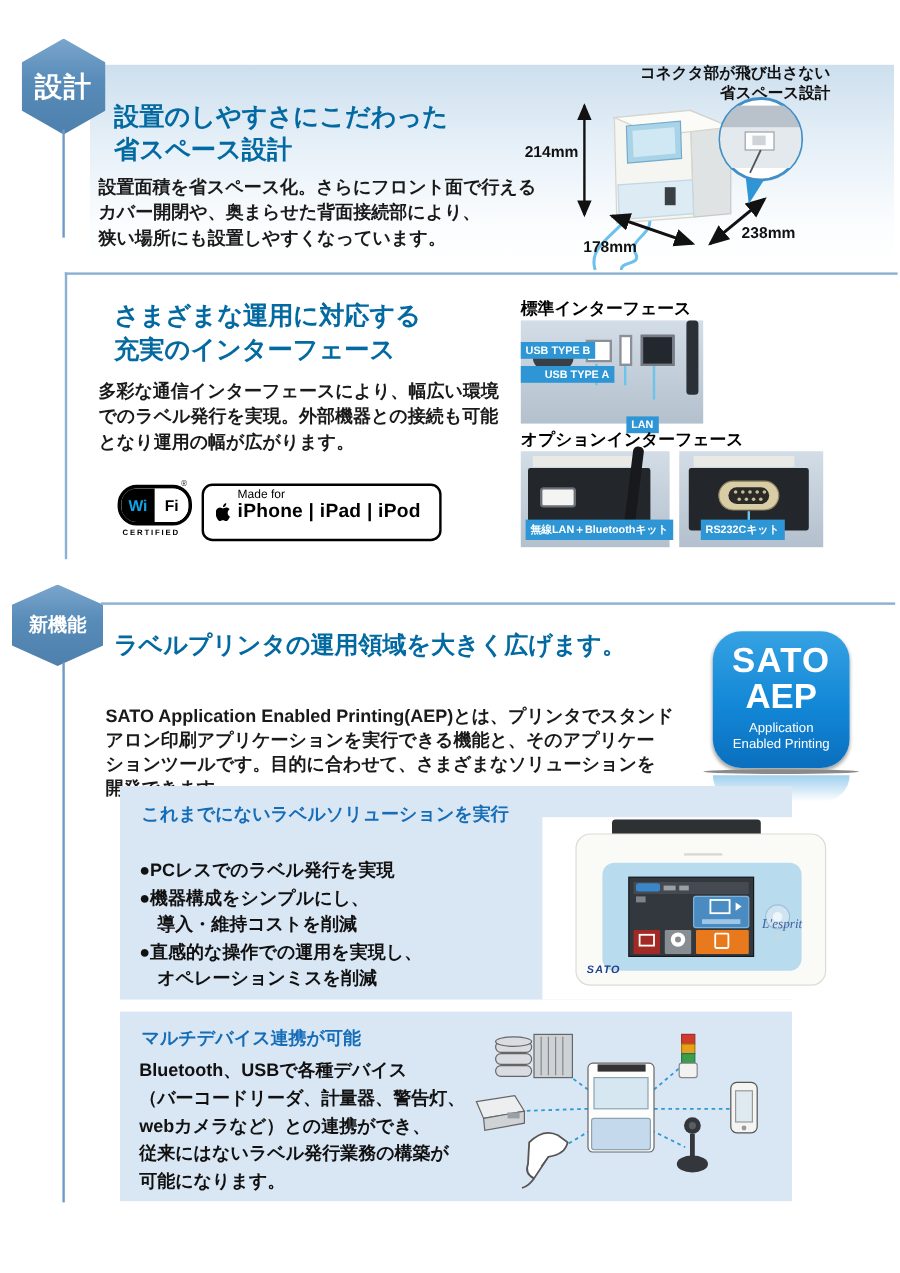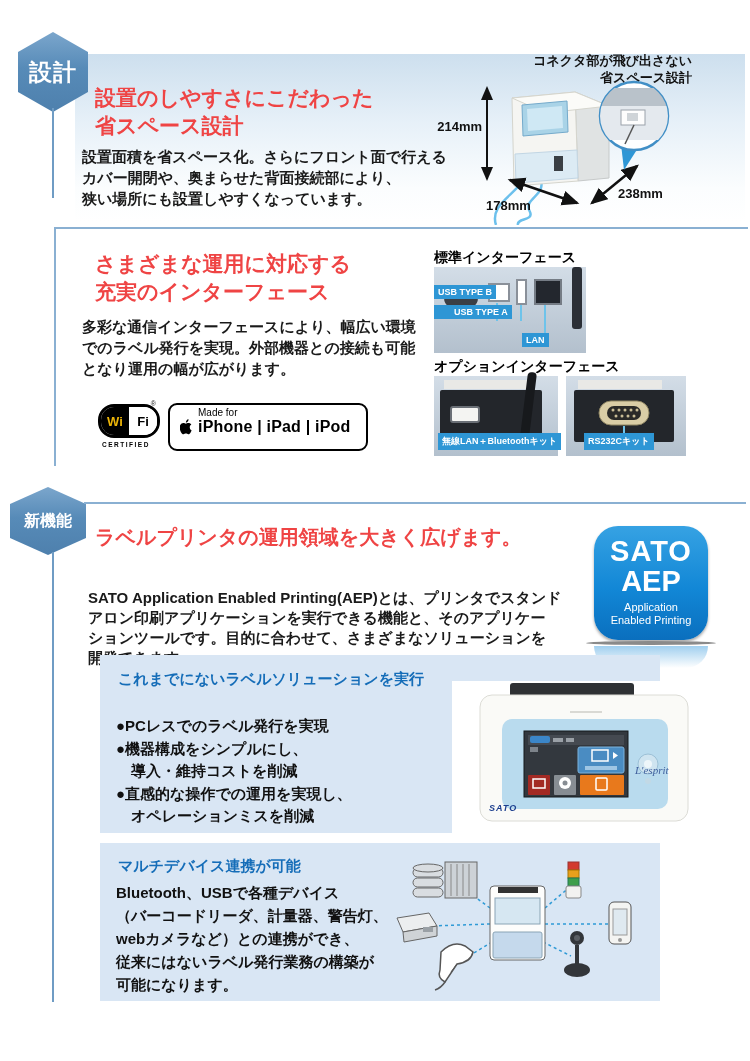--- a/index.html
+++ b/index.html
@@ -9,36 +9,36 @@
   
   .hex{clip-path:polygon(50% 0%,100% 25%,100% 75%,50% 100%,0% 75%,0% 25%);
        background:linear-gradient(180deg,#7ba6cc 0%,#578bb8 45%,#4e80ad 100%);
        color:#fff;font-weight:bold;display:flex;align-items:center;justify-content:center;}
   .tail{width:2px;background:#6f9cc4;}
   
   .s1-box{left:75px;top:54px;width:670px;height:168px;
           background:linear-gradient(180deg,#cddfee 0%,#e6f0f8 40%,#fbfdfe 80%,#ffffff 100%);}
   .hex1{left:18px;top:32px;width:70px;height:80px;font-size:23px;letter-spacing:1px;}
   .tail1{left:52px;top:108px;height:90px;}
-  .h-blue{color:#ef4444;font-weight:bold;}
+  .h-blue{color:#0369a1;font-weight:bold;}
   .s1-heading{left:95px;top:84px;font-size:21px;line-height:28px;}
   .jp-body{font-size:15px;font-weight:bold;line-height:21px;color:#1a1a1a;}
   .s1-body{left:82px;top:146px;}
   .dim{font-size:13px;color:#111;font-weight:bold;}
   .dim-h{left:432px;top:119px;width:50px;text-align:right;}
   .dim-w{left:486px;top:198px;}
   .dim-d{left:618px;top:186px;}
   .s1-callout{left:528px;top:52px;width:164px;text-align:right;font-size:13px;font-weight:bold;line-height:17px;color:#111;}
   
   .s2-frame{left:54px;top:227px;width:692px;height:237px;border-top:2px solid #8ab0d2;border-left:2px solid #8ab0d2;}
   .s2-heading{left:95px;top:250px;font-size:21px;line-height:28px;}
   .s2-body{left:82px;top:316px;}
   .wifi{left:94px;top:404px;width:64px;text-align:center;}
   .wifi-oval{width:56px;height:28px;border:3px solid #000;border-radius:16px;overflow:hidden;display:flex;background:#fff;margin:0 auto;}
-  .wifi-wi{flex:1;background:#000;color:#eab308;font-weight:bold;font-size:13px;display:flex;align-items:center;justify-content:center;}
+  .wifi-wi{flex:1;background:#000;color:#0ea5e9;font-weight:bold;font-size:13px;display:flex;align-items:center;justify-content:center;}
   .wifi-fi{flex:1;background:#fff;color:#000;font-weight:bold;font-size:13px;display:flex;align-items:center;justify-content:center;}
   .wifi-reg{position:absolute;right:-2px;top:-4px;font-size:7px;color:#222;}
   .wifi-cert{font-size:6.5px;font-weight:bold;letter-spacing:1.5px;margin-top:3px;color:#000;}
   .madefor{left:168px;top:403px;width:176px;height:40px;border:2px solid #000;border-radius:9px;padding:2px 10px;background:#fff;}
   .madefor-small{font-size:10px;color:#000;margin-left:18px;}
   .madefor-row{display:flex;align-items:center;gap:4px;}
   .madefor-devices{font-size:16px;font-weight:bold;color:#000;letter-spacing:0.2px;}
   .col-title{font-size:14px;font-weight:bold;color:#000;}
   .std-title{left:434px;top:249px;}
   .photo{background:linear-gradient(180deg,#d3dde7 0%,#b3c0cd 100%);}
@@ -180,21 +180,21 @@
     <div class="abs" style="left:10px;top:18px;width:34px;height:26px;border-radius:50%;background:#3a3f46;"></div>
     <div class="abs" style="left:54px;top:16px;width:18px;height:15px;background:#fff;border:2px solid #8a9099;"></div>
     <div class="abs" style="left:82px;top:12px;width:7px;height:22px;background:#fff;border:2px solid #8a9099;"></div>
     <div class="abs" style="left:100px;top:12px;width:24px;height:22px;background:#23272e;border:2px solid #757c85;"></div>
     <div class="abs" style="right:4px;top:0;width:10px;height:62px;background:#2b2f36;border-radius:3px;"></div>
     <div class="leader" style="left:62px;top:36px;width:2px;height:18px;"></div>
     <div class="leader" style="left:86px;top:38px;width:2px;height:16px;"></div>
     <div class="leader" style="left:110px;top:38px;width:2px;height:28px;"></div>
     <div class="port-badge" style="left:0;top:18px;">USB TYPE B</div>
     <div class="port-badge" style="left:0;top:38px;padding-left:20px;">USB TYPE A</div>
-    <div class="port-badge" style="left:88px;top:66px;">LAN</div>
+    <div class="port-badge" style="left:88px;top:80px;">LAN</div>
   </div>
 
   <div class="abs col-title opt-title">オプションインターフェース</div>
   <div class="abs photo opt-photo1">
     <div class="module" style="left:6px;top:14px;width:102px;height:52px;"></div>
     <div class="sticker" style="left:10px;top:4px;width:88px;"></div>
     <div class="abs" style="left:16px;top:30px;width:26px;height:13px;background:#f4f4f2;border:2px solid #6a6f76;border-radius:3px;"></div>
     <div class="abs" style="left:90px;top:-4px;width:9px;height:66px;background:#17191c;border-radius:4px;transform:rotate(7deg);"></div>
     <div class="port-badge" style="left:4px;bottom:6px;">無線LAN＋Bluetoothキット</div>
   </div>

